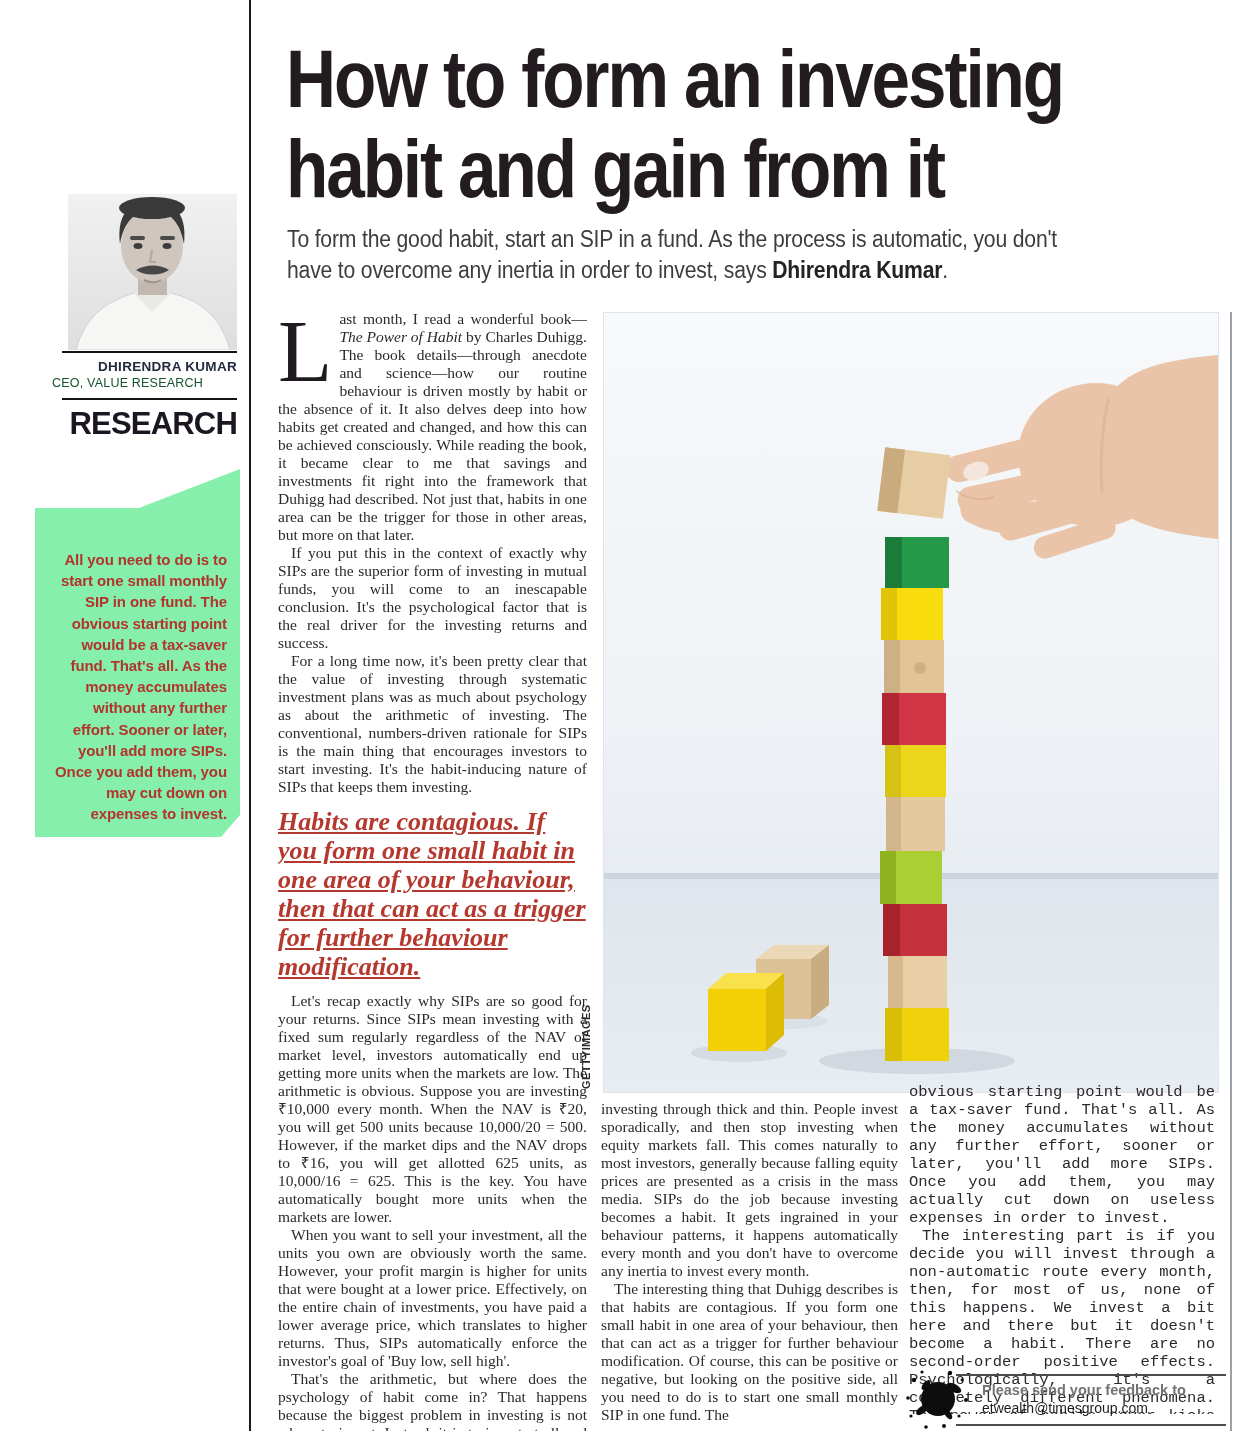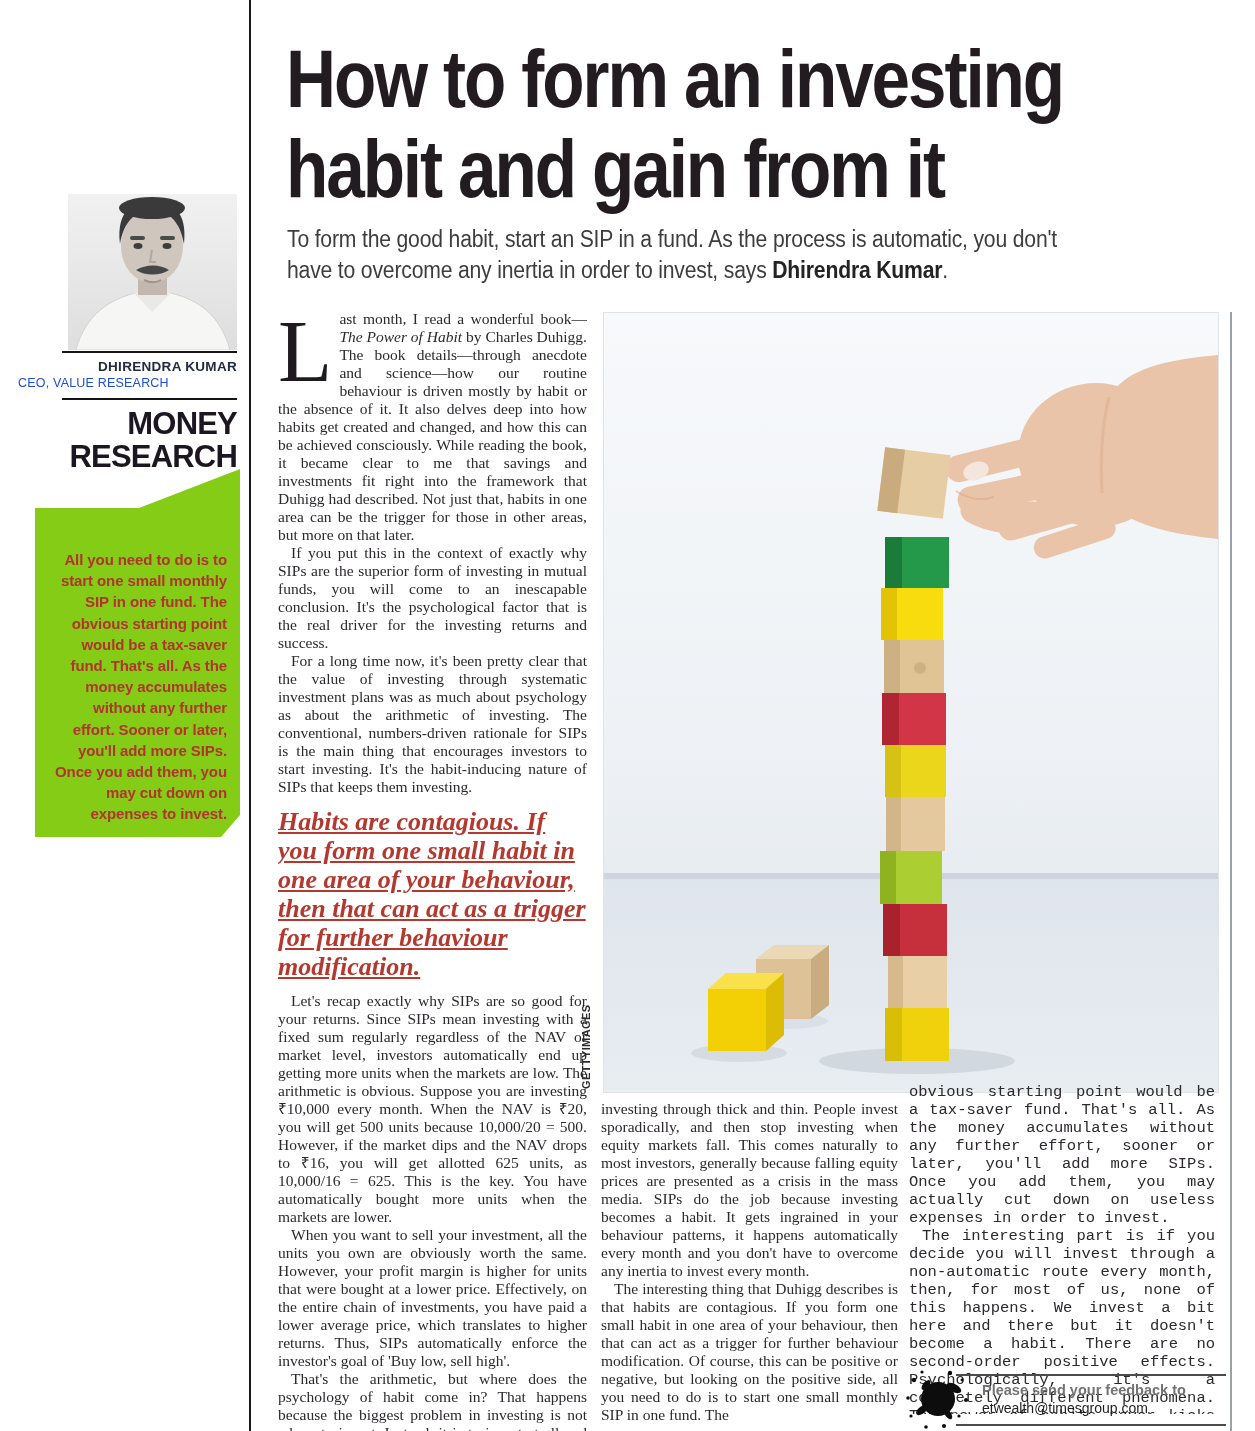--- a/index.html
+++ b/index.html
@@ -11,26 +11,26 @@
   
   .v-rule-main  { position:absolute; left:249px; top:0; width:2px; height:1431px; background:#1b1b1b; }
   .v-rule-right { position:absolute; left:1230px; top:312px; width:2px; height:1119px; background:#9aa1a8; }
 
   
   .portrait { position:absolute; left:68px; top:194px; width:169px; height:156px; }
   .portrait svg { display:block; }
   .rule-under-photo { position:absolute; left:62px; top:351px; width:175px; height:2px; background:#141414; }
   .author-name  { position:absolute; left:18px; top:359px; width:219px; text-align:right;
                   font-size:13.5px; font-weight:bold; color:#232c3e; letter-spacing:.3px; }
-  .author-title { position:absolute; left:18px; top:376px; width:219px; text-align:left;
-                  font-size:12.5px; color:#1d4ed8; letter-spacing:.2px; }
+  .author-title { position:absolute; left:18px; top:376px; width:219px; text-align:center;
+                  font-size:12.5px; color:#14532d; letter-spacing:.2px; }
   .rule-above-money { position:absolute; left:62px; top:398px; width:175px; height:2px; background:#141414; }
   .money-mysteries { position:absolute; left:6px; top:407px; width:231px; text-align:right;
                   font-size:31px; line-height:33px; font-weight:bold; letter-spacing:-.8px; color:#1b1622; }
-  .quote-box { position:absolute; left:35px; top:469px; width:205px; height:368px; background:#84cc16;
+  .quote-box { position:absolute; left:35px; top:469px; width:205px; height:368px; background:#86efac;
                clip-path:polygon(0 39px,104px 39px,205px 0,205px 346px,186px 368px,0 368px); }
   .quote-box-text { position:absolute; left:14px; right:13px; top:80px; text-align:right;
                font-size:15px; line-height:21.2px; font-weight:bold; letter-spacing:-.1px; color:#b2352d; }
 
   
   .headline { position:absolute; left:286px; top:34px; width:1150px;
               font-size:82px; line-height:90px; font-weight:bold; letter-spacing:-2.5px; color:#221c21;
               transform:scaleX(.845); transform-origin:left top; }
   .subtitle { position:absolute; left:287px; top:224px; width:1020px;
               font-size:23px; line-height:30.5px; color:#3d3d40; letter-spacing:-.2px;
@@ -95,21 +95,20 @@
       <path d="M84,56 L82,68 L88,68" fill="none" stroke="#b3a89f" stroke-width="2"></path>
       <path d="M68,76 C78,70 92,70 101,76 C92,82 77,82 68,76 Z" fill="#474747"></path>
       <path d="M76,86 C82,89 88,89 93,86" fill="none" stroke="#9d9189" stroke-width="2"></path>
     </svg>
   </div>
   <div class="rule-under-photo"></div>
   <div class="author-name">DHIRENDRA KUMAR</div>
   <div class="author-title">CEO, VALUE RESEARCH</div>
   <div class="rule-above-money"></div>
   <div class="money-mysteries">
-    <div>MONEY</div>
     <div>RESEARCH</div>
   </div>
   <div class="quote-box">
     <div class="quote-box-text">All you need to do is to start one small monthly SIP in one fund. The obvious starting point would be a tax-saver fund. That's all. As the money accumulates without any further effort. Sooner or later, you'll add more SIPs. Once you add them, you may cut down on expenses to invest.</div>
   </div>
 
   <h1 class="headline">
     <div>How to form an investing</div>
     <div>habit and gain from it</div>
   </h1>

